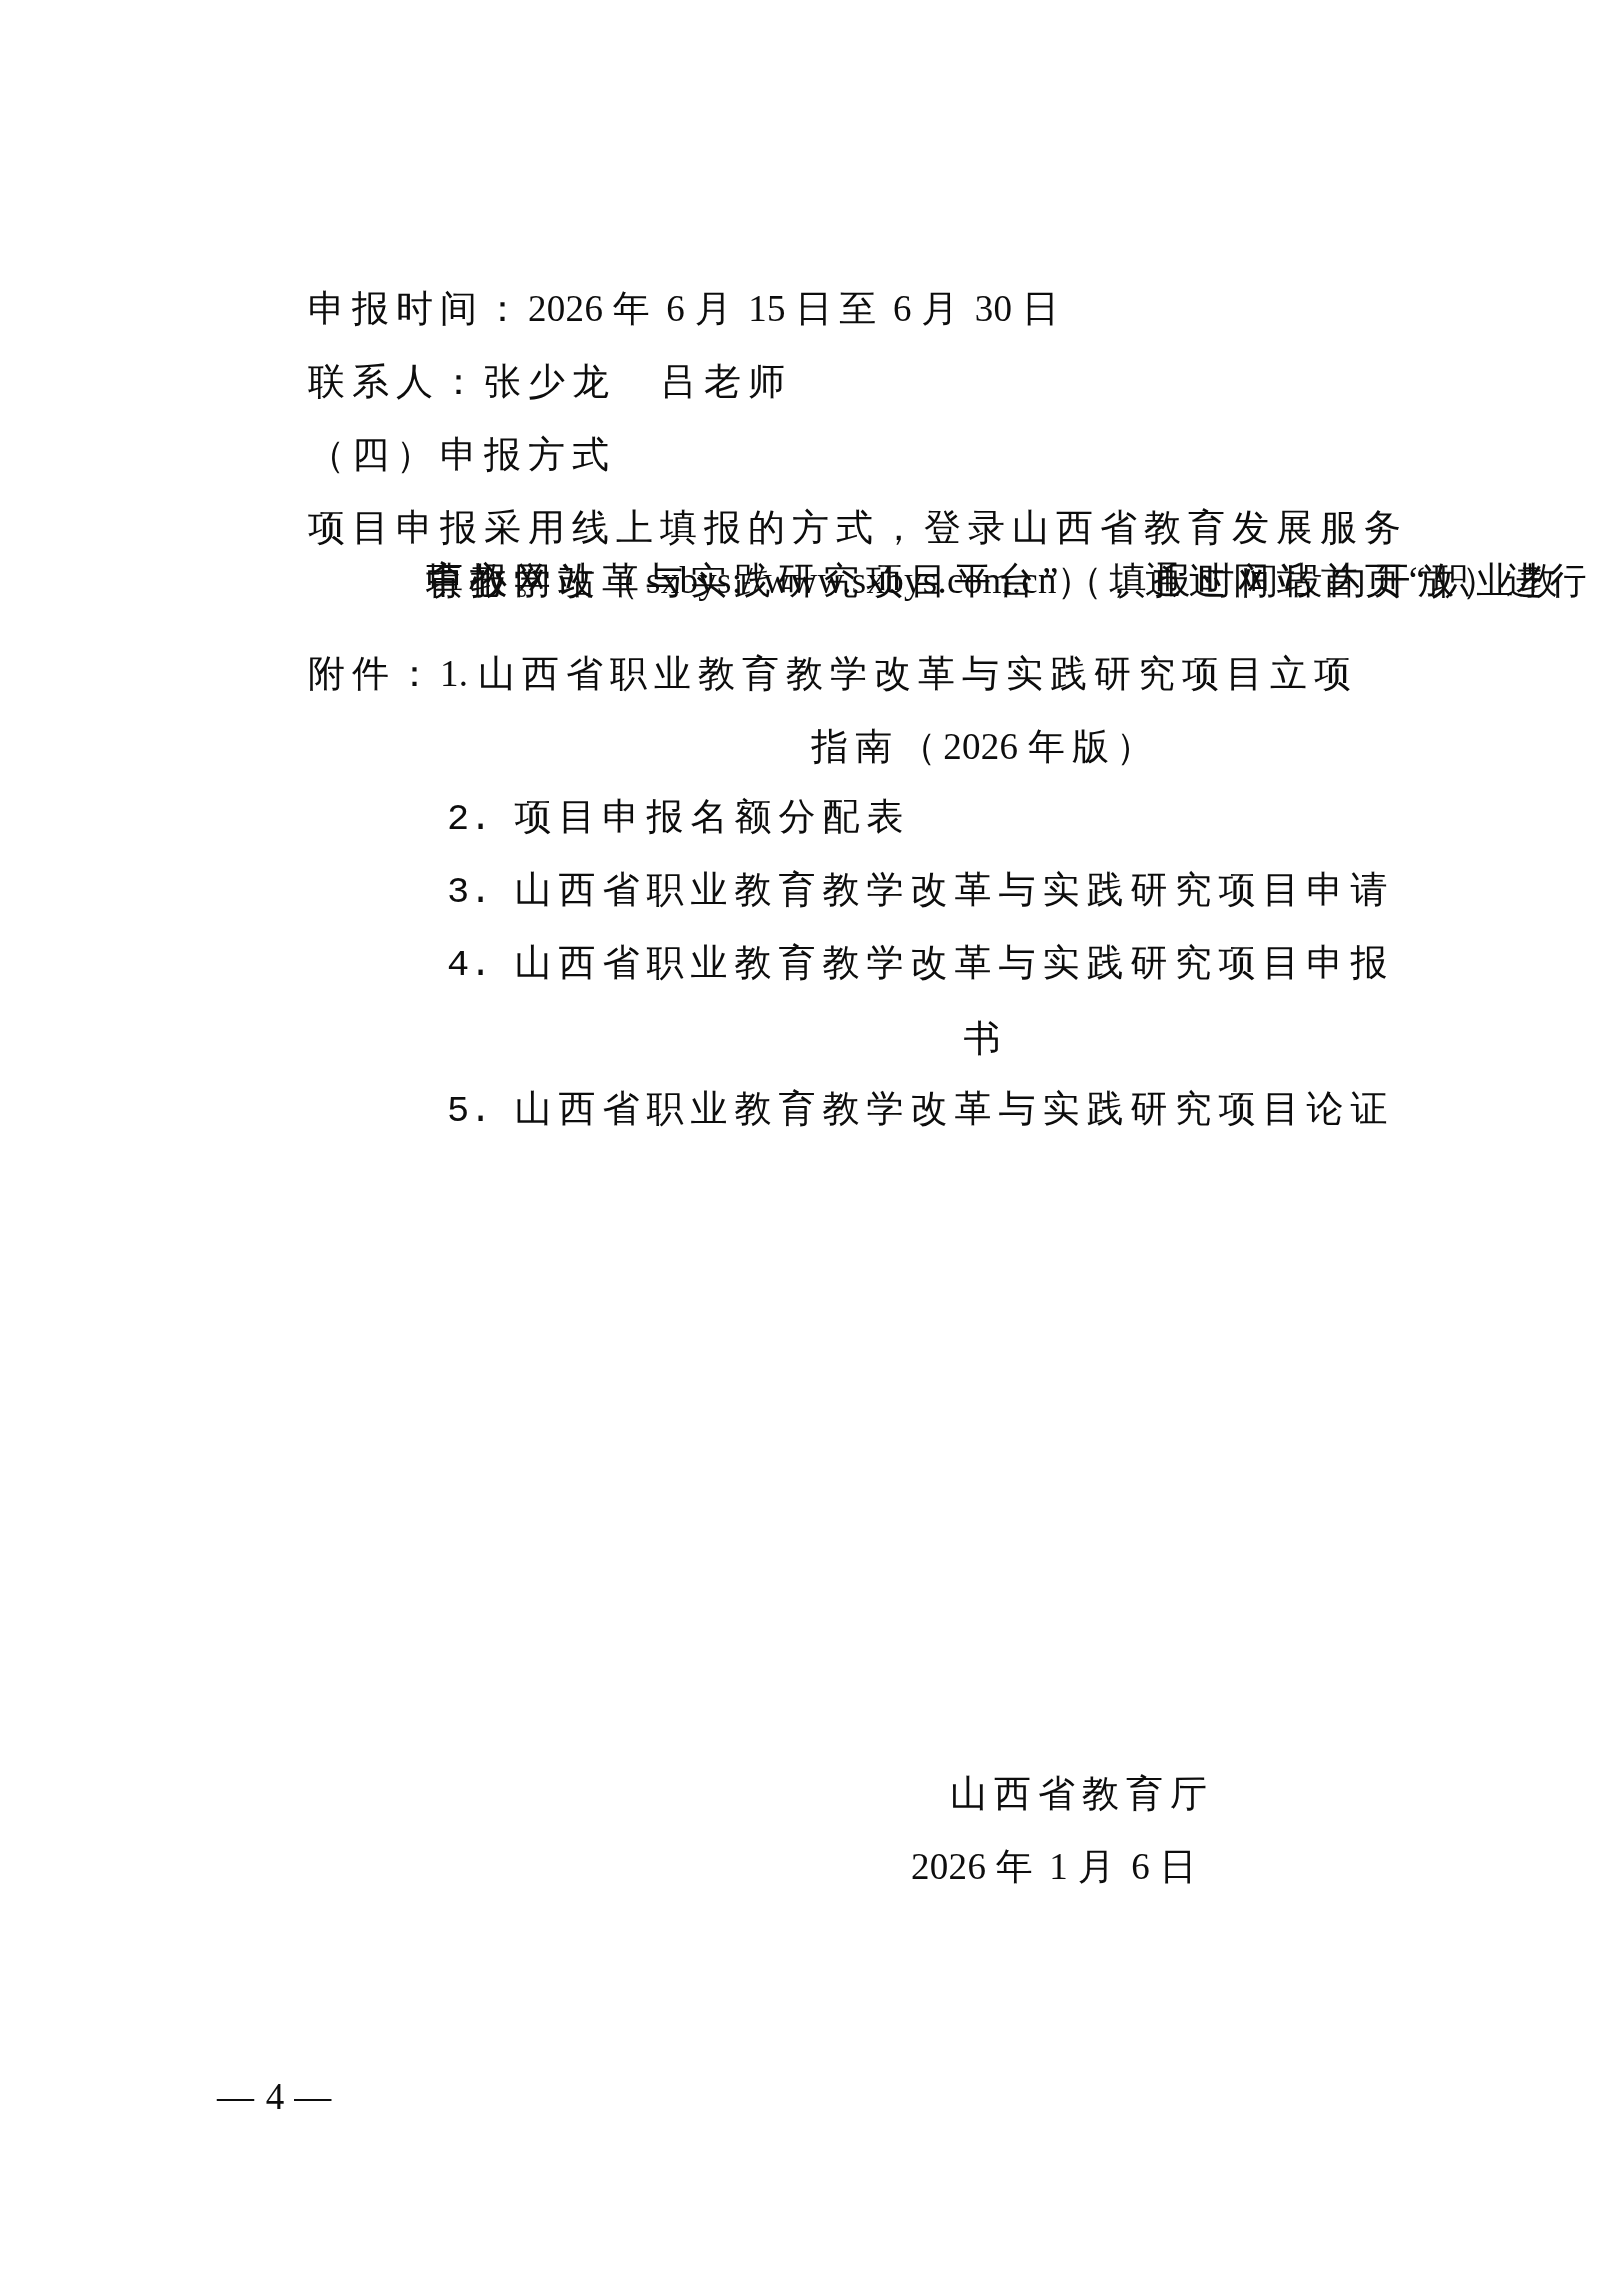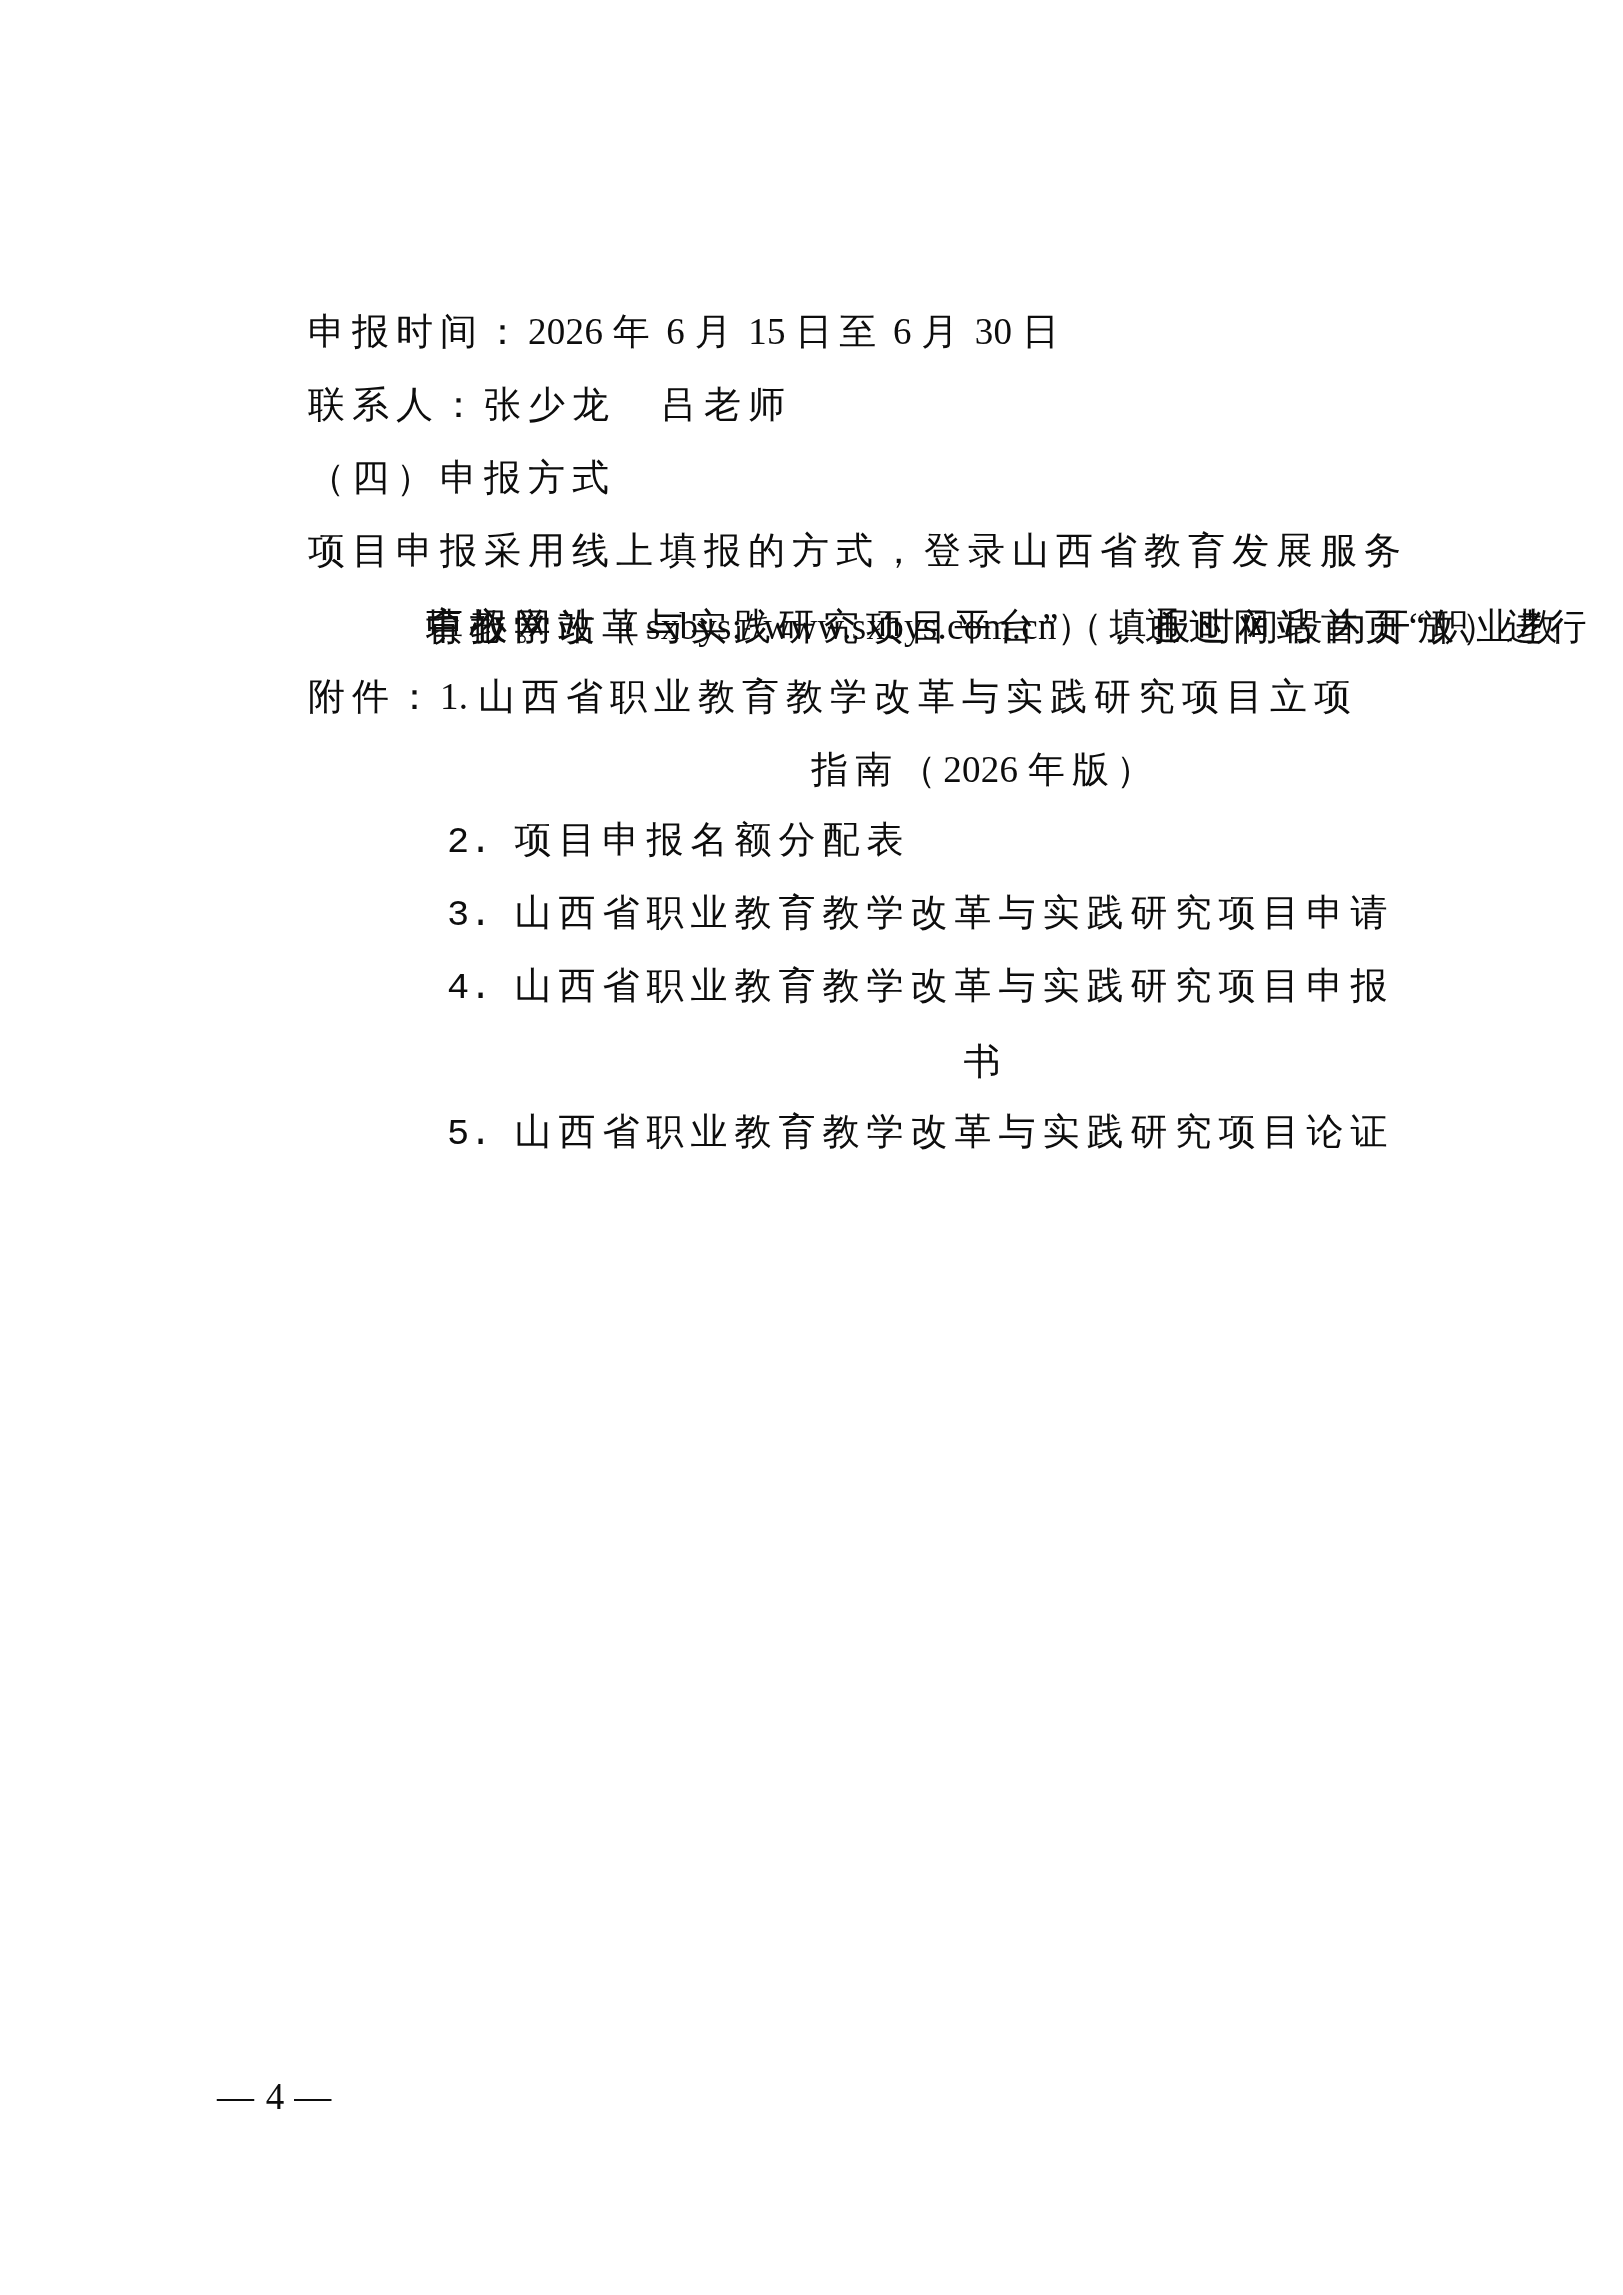--- a/index.html
+++ b/index.html
@@ -19,21 +19,21 @@
     position: absolute;
     left: 0; top: 0;
     width: 1623px;
     height: 2295px;
     background: #ffffff;
   }
   
   .flow {
     position: absolute;
     left: 213px;
-    top: 295px;
+    top: 272px;
     width: 1256px;
   }
   .line {
     height: 73px;
     line-height: 73px;
     font-size: 37px;
     letter-spacing: 7px;
     white-space: pre;
   }
   .line.indent { text-indent: 95px; }
@@ -76,17 +76,21 @@
       <div class="line blank"></div>
       <div class="line indent">附件：<span class="latin">1. </span>山西省职业教育教学改革与实践研究项目立项</div>
       <div class="line hang">指南（<span class="latin">2026 </span>年版）</div>
       <div class="line num"><span class="latin">2. </span>项目申报名额分配表</div>
       <div class="line num"><span class="latin">3. </span>山西省职业教育教学改革与实践研究项目申请</div>
       <div class="line num"><span class="latin">4. </span>山西省职业教育教学改革与实践研究项目申报</div>
       <div class="line hang">书</div>
       <div class="line num"><span class="latin">5. </span>山西省职业教育教学改革与实践研究项目论证</div>
     </div>
 
+  <div class="signature">
+    <div class="line sig-org">山西省教育厅</div>
+    <div class="line sig-date"><span class="latin">2026 </span>年<span class="latin"> 1 </span>月<span class="latin"> 6 </span>日</div>
+  </div>
 
   <div class="footer">—<span class="latin"> 4 </span>—</div>
 
 </div>
 
 
 </body></html>

